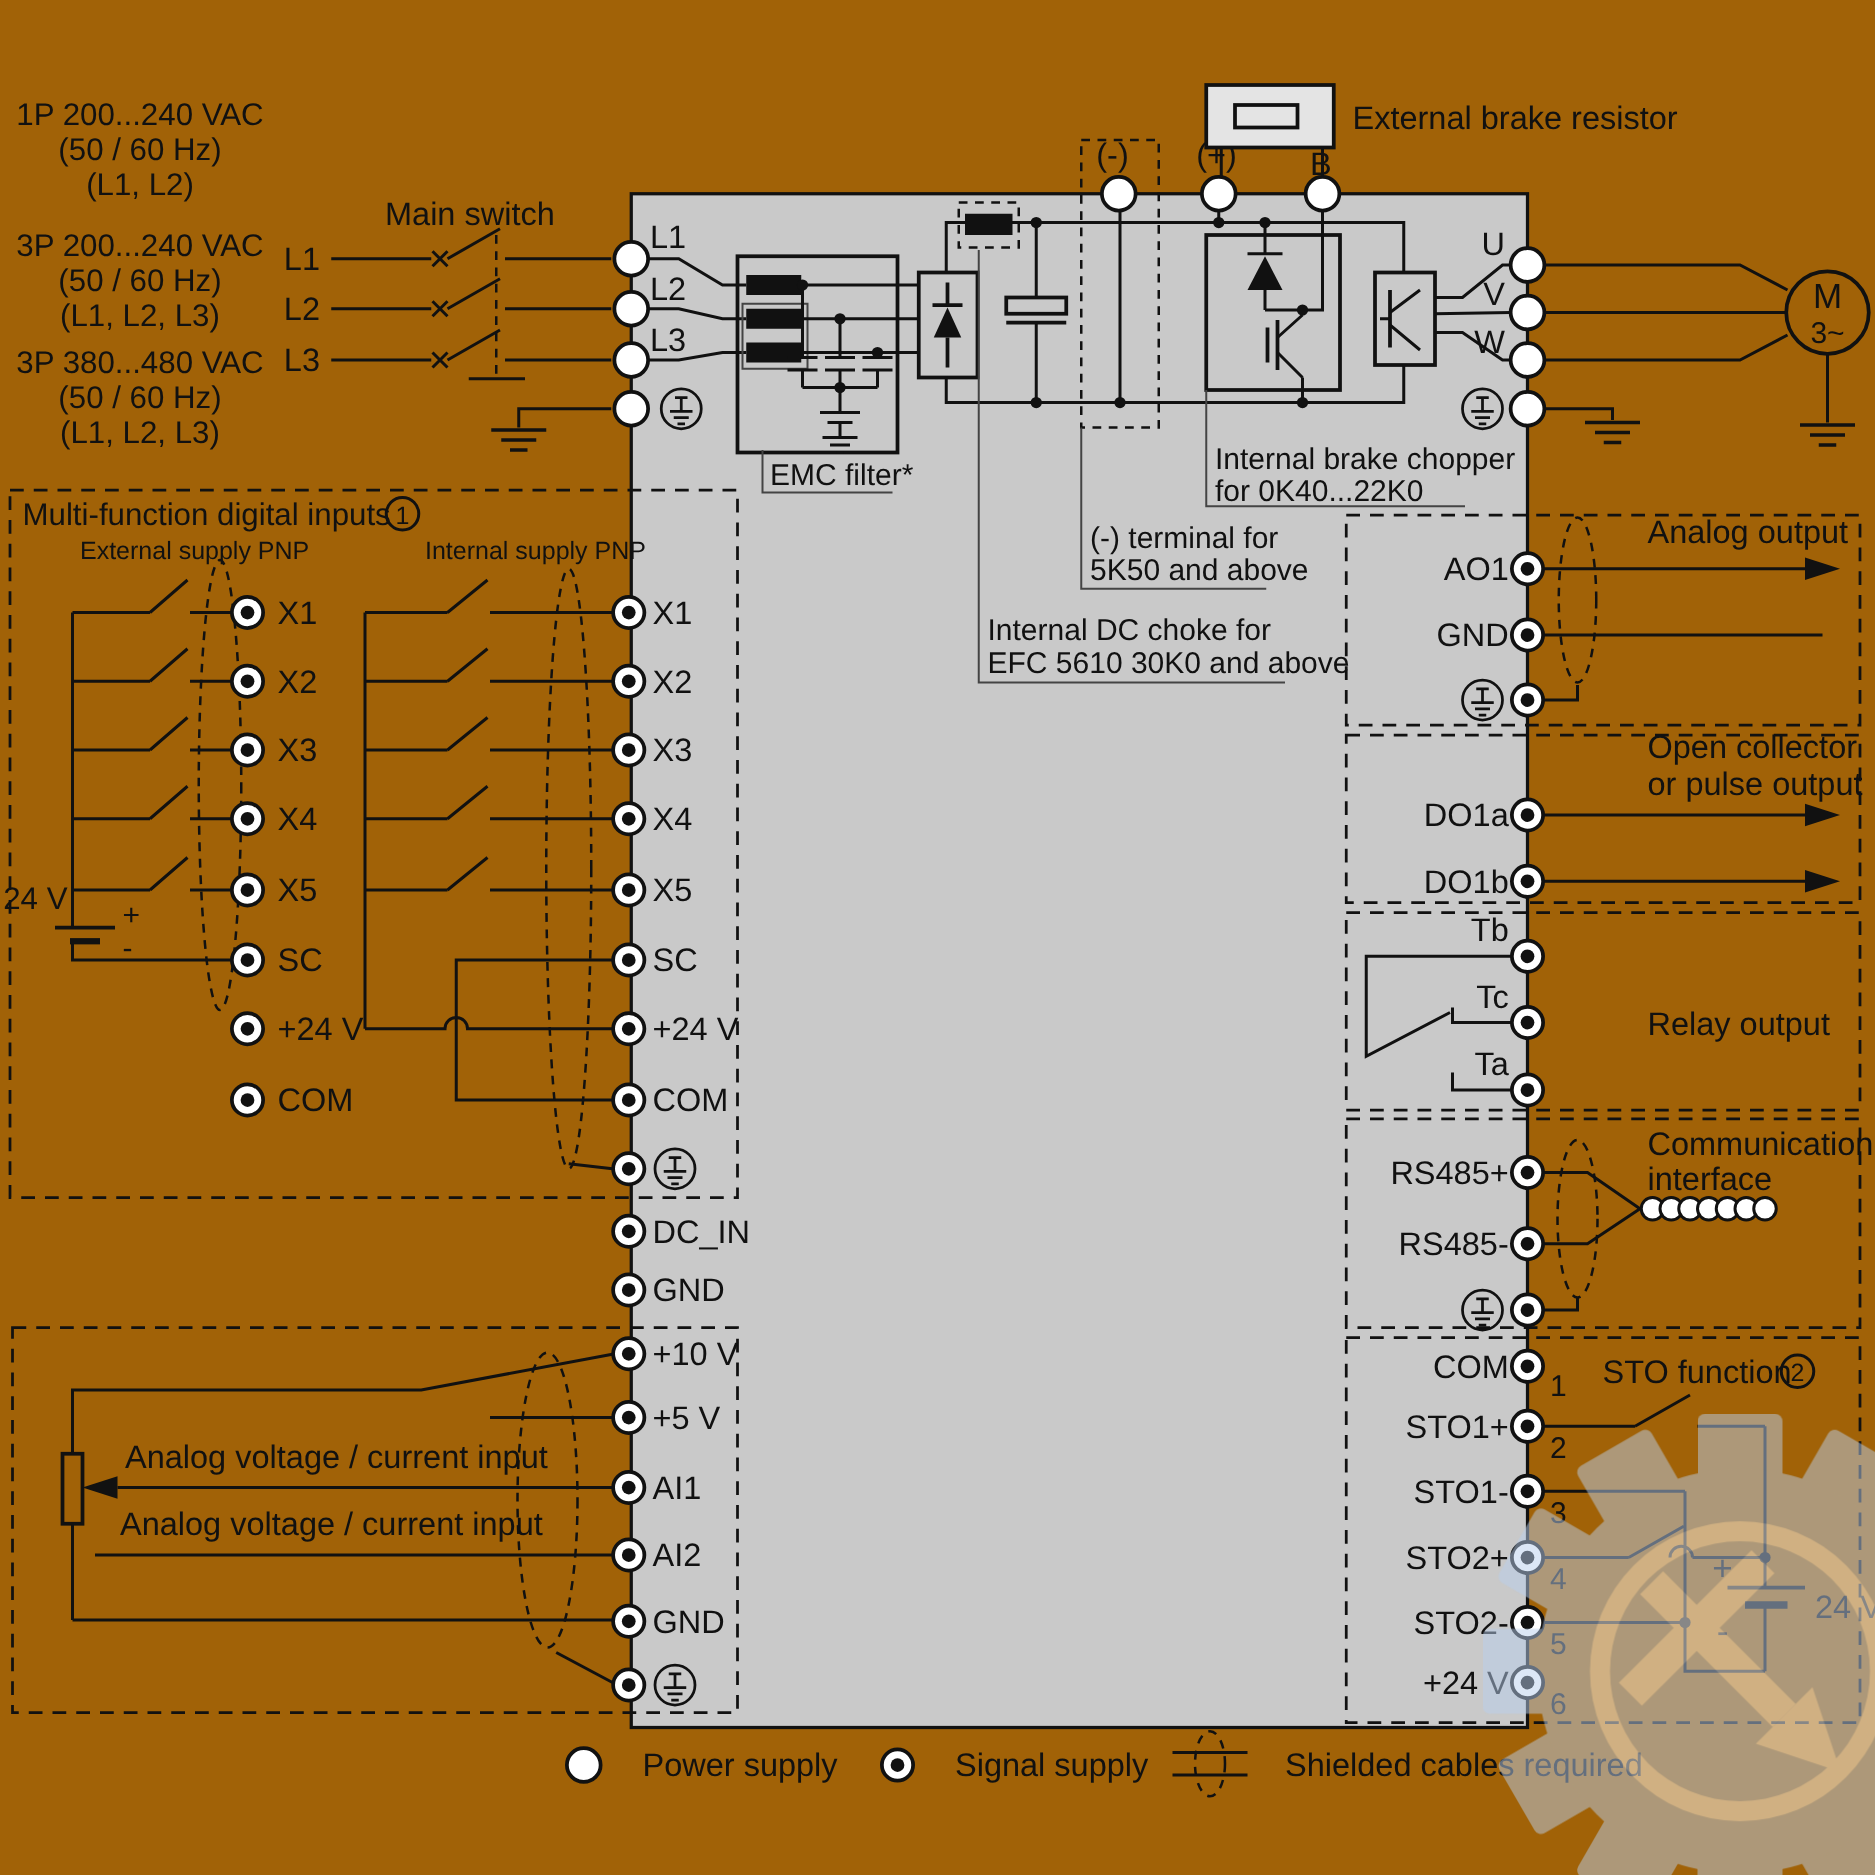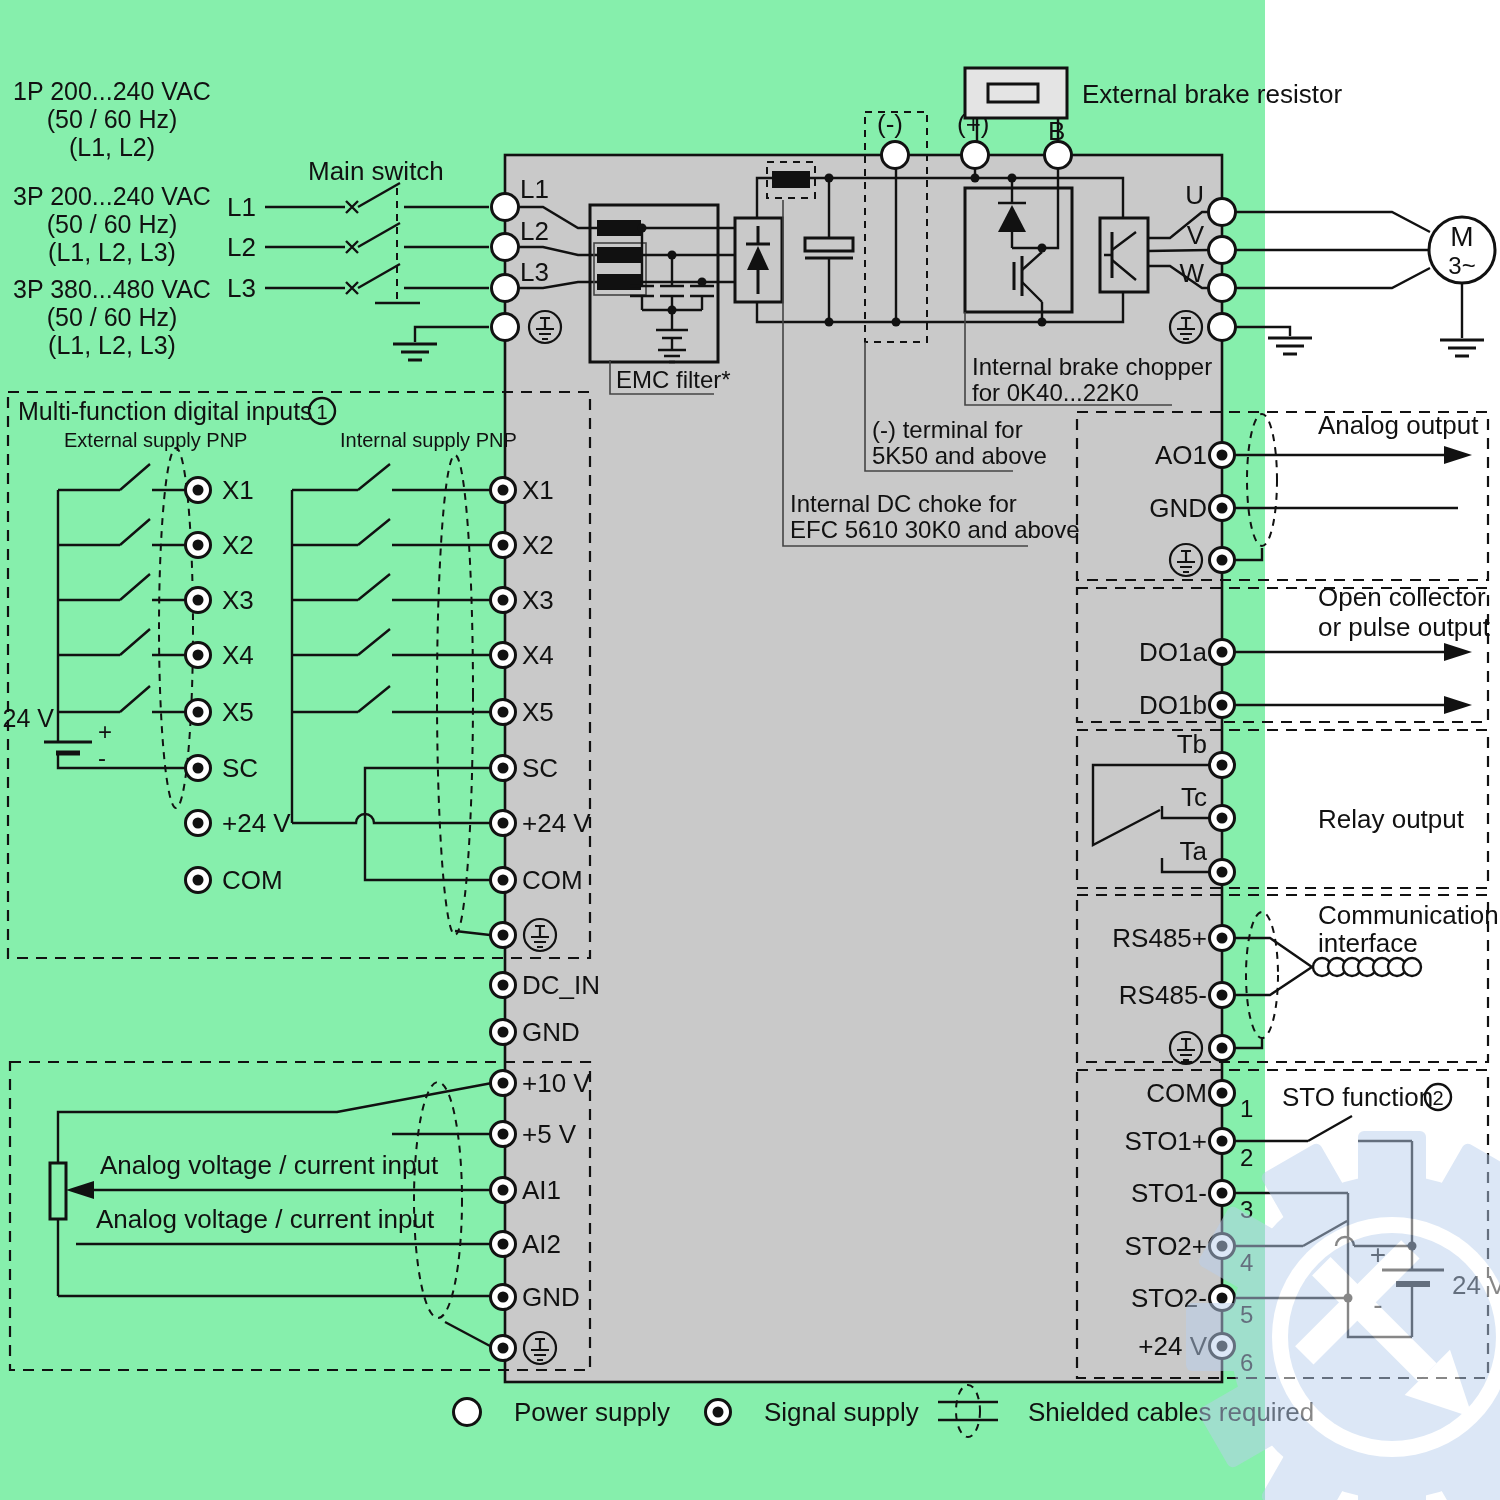--- a/index.html
+++ b/index.html
@@ -1,16 +1,16 @@
 <!DOCTYPE html>
 <html><head>
 <meta charset="utf-8">
 <style>
   html,body{margin:0;padding:0;background:#fff}
-  .page{width:1265px;height:1500px;position:relative;background:#86efac;font-family:"Liberation Sans",sans-serif}
+  .page{width:1500px;height:1500px;position:relative;background:#a16207;font-family:"Liberation Sans",sans-serif}
   svg{display:block}
   text{font-family:"Liberation Sans",sans-serif;fill:#111}
   .t20{font-size:20px}.t24{font-size:24px}.t25{font-size:25px}.t26{font-size:26px}.t28{font-size:28px}
   .tc{text-anchor:middle}.te{text-anchor:end}
   .w{stroke:#111;stroke-width:2.4;fill:none}
   .w3{stroke:#111;stroke-width:3;fill:none}
   .thin{stroke:#444;stroke-width:1.6;fill:none}
   .dash{stroke:#111;stroke-width:2.2;fill:none;stroke-dasharray:11 8}
   .dashf{stroke:#111;stroke-width:2;fill:none;stroke-dasharray:7 6}
   .blk{fill:#111}

